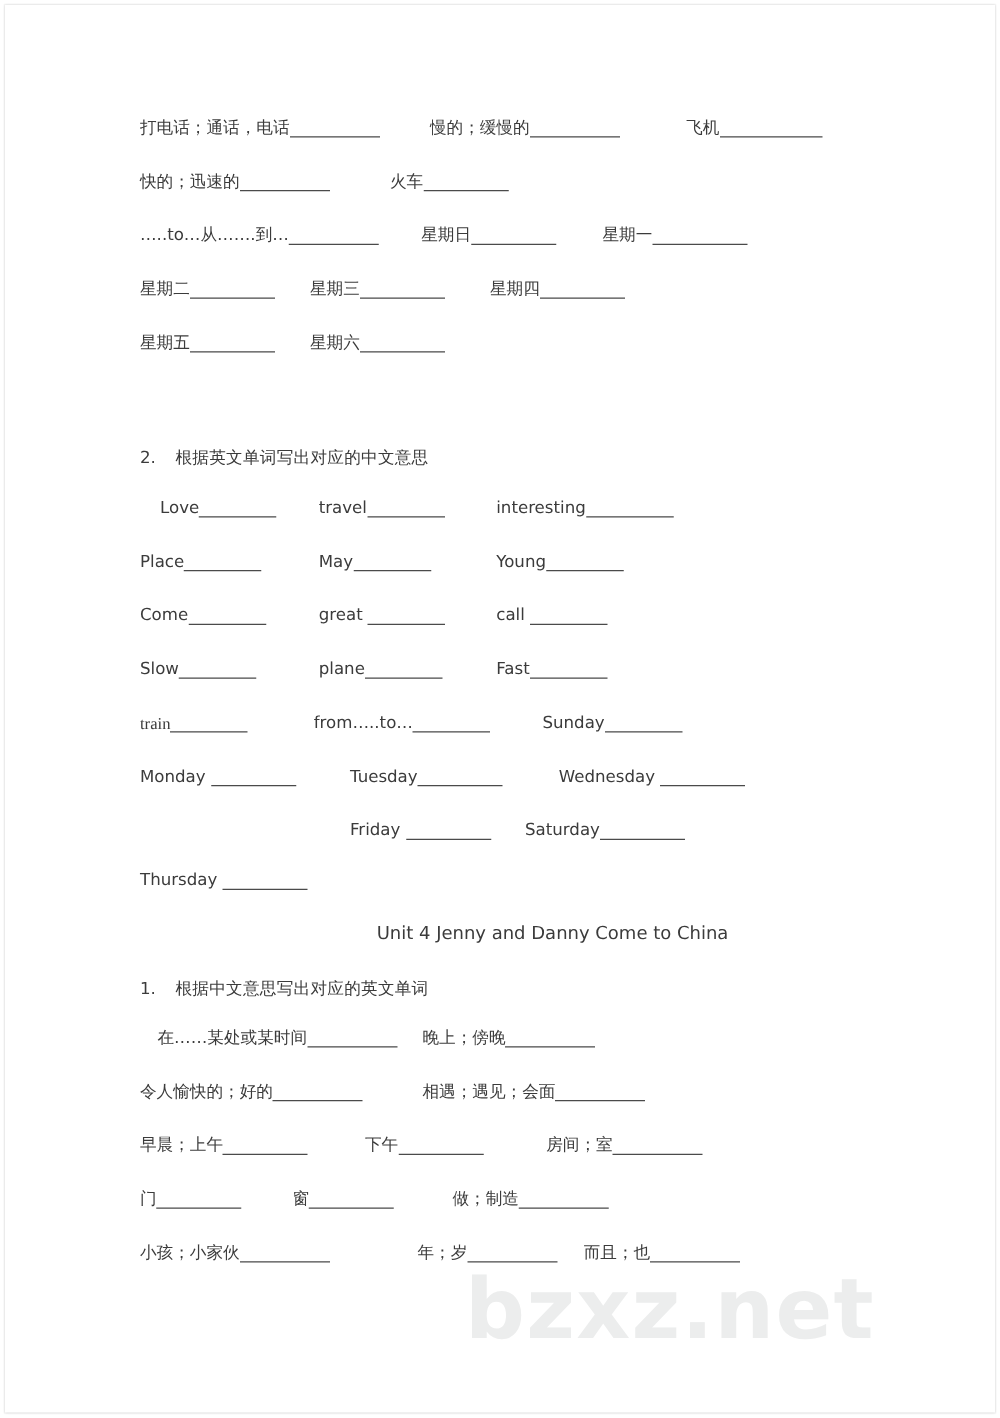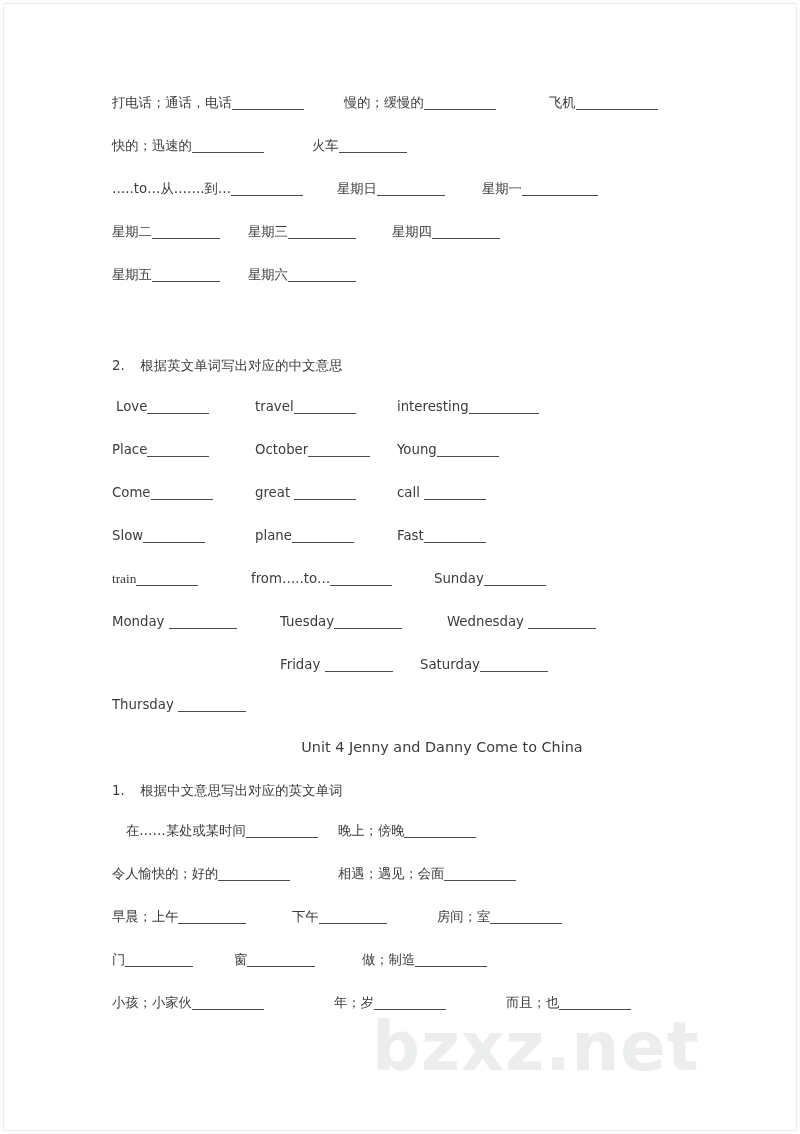--- a/index.html
+++ b/index.html
@@ -123,27 +123,27 @@
       </div>
 
     <div class="heading" style="top:353px;left:0;">
       <span class="num">2.</span>
       <span style="display:inline-block;width:6px;"></span>
       <span class="cn">根据英文单词写出对应的中文意思</span>
     </div>
 
     <div id="u3s2">
         <div class="row" style="top: 396px; left: 0px;">
-          <span class="cell" style="position: absolute; left: 4px;"><span>Love</span><span class="blank" style="width: 62px;"></span></span>
+          <span class="cell" style="position: absolute; left: 16px;"><span>Love</span><span class="blank" style="width: 62px;"></span></span>
           <span class="cell" style="position: absolute; left: 143px;"><span>travel</span><span class="blank" style="width: 62px;"></span></span>
           <span class="cell" style="position: absolute; left: 285px;"><span>interesting</span><span class="blank" style="width: 70px;"></span></span>
         </div>
         <div class="row" style="top: 439px; left: 0px;">
           <span class="cell" style="position: absolute; left: 0px;"><span>Place</span><span class="blank" style="width: 62px;"></span></span>
-          <span class="cell" style="position: absolute; left: 143px;"><span>October</span><span class="blank" style="width: 62px;"></span></span>
+          <span class="cell" style="position: absolute; left: 143px;"><span>May</span><span class="blank" style="width: 62px;"></span></span>
           <span class="cell" style="position: absolute; left: 285px;"><span>Young</span><span class="blank" style="width: 62px;"></span></span>
         </div>
         <div class="row" style="top: 482px; left: 0px;">
           <span class="cell" style="position: absolute; left: 0px;"><span>Come</span><span class="blank" style="width: 62px;"></span></span>
           <span class="cell" style="position: absolute; left: 143px;"><span>great </span><span class="blank" style="width: 62px;"></span></span>
           <span class="cell" style="position: absolute; left: 285px;"><span>call </span><span class="blank" style="width: 62px;"></span></span>
         </div>
         <div class="row" style="top: 525px; left: 0px;">
           <span class="cell" style="position: absolute; left: 0px;"><span>Slow</span><span class="blank" style="width: 62px;"></span></span>
           <span class="cell" style="position: absolute; left: 143px;"><span>plane</span><span class="blank" style="width: 62px;"></span></span>
@@ -189,20 +189,20 @@
           <span class="cell" style="position: absolute; left: 325px;"><span>房间；室</span><span class="blank" style="width: 72px;"></span></span>
         </div>
         <div class="row" style="top: 949px; left: 0px;">
           <span class="cell" style="position: absolute; left: 0px;"><span>门</span><span class="blank" style="width: 68px;"></span></span>
           <span class="cell" style="position: absolute; left: 122px;"><span>窗</span><span class="blank" style="width: 68px;"></span></span>
           <span class="cell" style="position: absolute; left: 250px;"><span>做；制造</span><span class="blank" style="width: 72px;"></span></span>
         </div>
         <div class="row" style="top: 992px; left: 0px;">
           <span class="cell" style="position: absolute; left: 0px;"><span>小孩；小家伙</span><span class="blank" style="width: 72px;"></span></span>
           <span class="cell" style="position: absolute; left: 222px;"><span>年；岁</span><span class="blank" style="width: 72px;"></span></span>
-          <span class="cell" style="position: absolute; left: 355px; margin-left: 39px;"><span>而且；也</span><span class="blank" style="width: 72px;"></span></span>
+          <span class="cell" style="position: absolute; left: 355px;"><span>而且；也</span><span class="blank" style="width: 72px;"></span></span>
         </div>
       </div>
 
   </div>
 
   <div class="watermark">bzxz.net</div>
 </div>
 
 </body></html>

